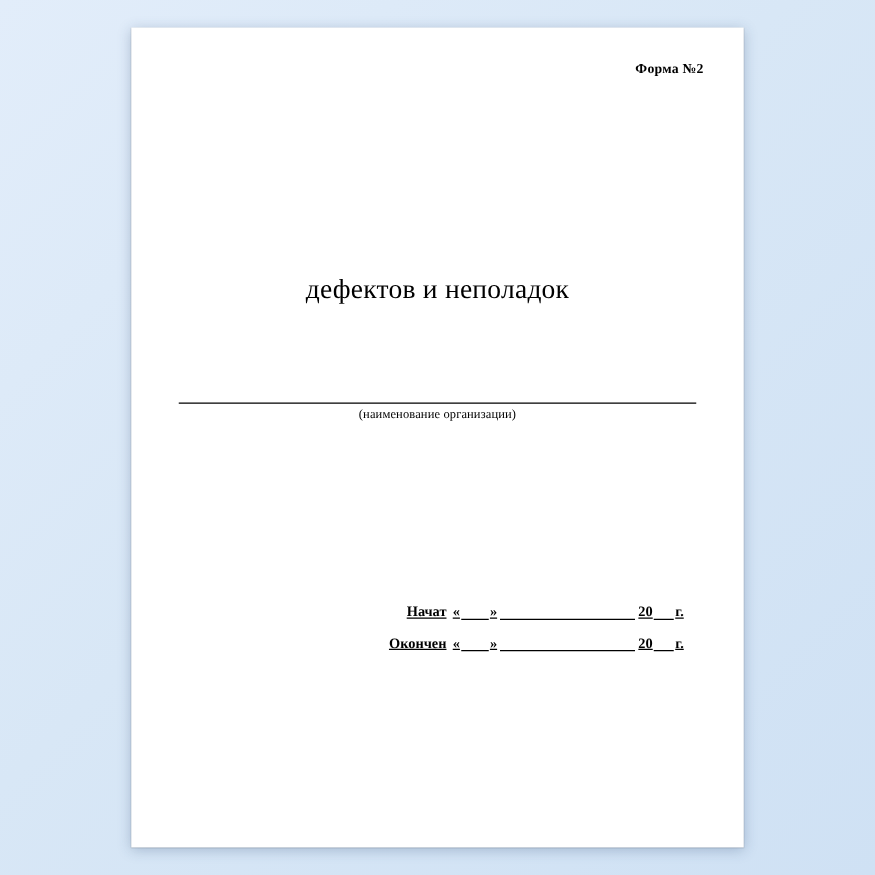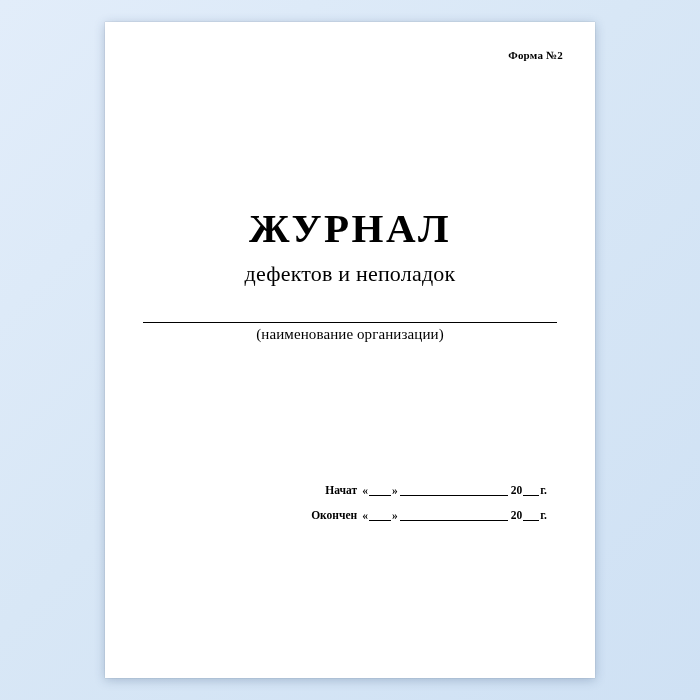--- a/index.html
+++ b/index.html
@@ -65,40 +65,41 @@
     top: 300px;
   }
   .org-rule {
     border-bottom: 1.4px solid #000;
     height: 0;
     width: 100%;
   }
   .org-caption {
     margin-top: 3px;
     text-align: center;
-    font-size: 15px;
+    font-size: 10px;
     color: #000;
     letter-spacing: 0.1px;
   }
   .dates-block {
     position: absolute;
     right: 48px;
     top: 462px;
     width: 330px;
     text-align: right;
     font-size: 11.5px;
     font-weight: bold;
     color: #000;
   }
   .date-row {
     display: flex;
     justify-content: flex-end;
     align-items: flex-end;
     margin-bottom: 13px;
     white-space: nowrap;
+    text-decoration: underline;
   }
   .date-label {
     margin-right: 5px;
   }
   .blank-short {
     display: inline-block;
     width: 22px;
     border-bottom: 1px solid #000;
     margin: 0 1px;
     height: 11px;
@@ -123,21 +124,20 @@
 </style>
 </head>
 <body>
 
 <div class="stage">
   <div class="page">
 
     <div class="form-no">Форма №2</div>
 
     <div class="title-block">
-      <div class="title-main">ЖУРНАЛ</div>
       <div class="title-sub">дефектов и неполадок</div>
     </div>
 
     <div class="org-block">
       <div class="org-rule"></div>
       <div class="org-caption">(наименование организации)</div>
     </div>
 
     <div class="dates-block">
 

